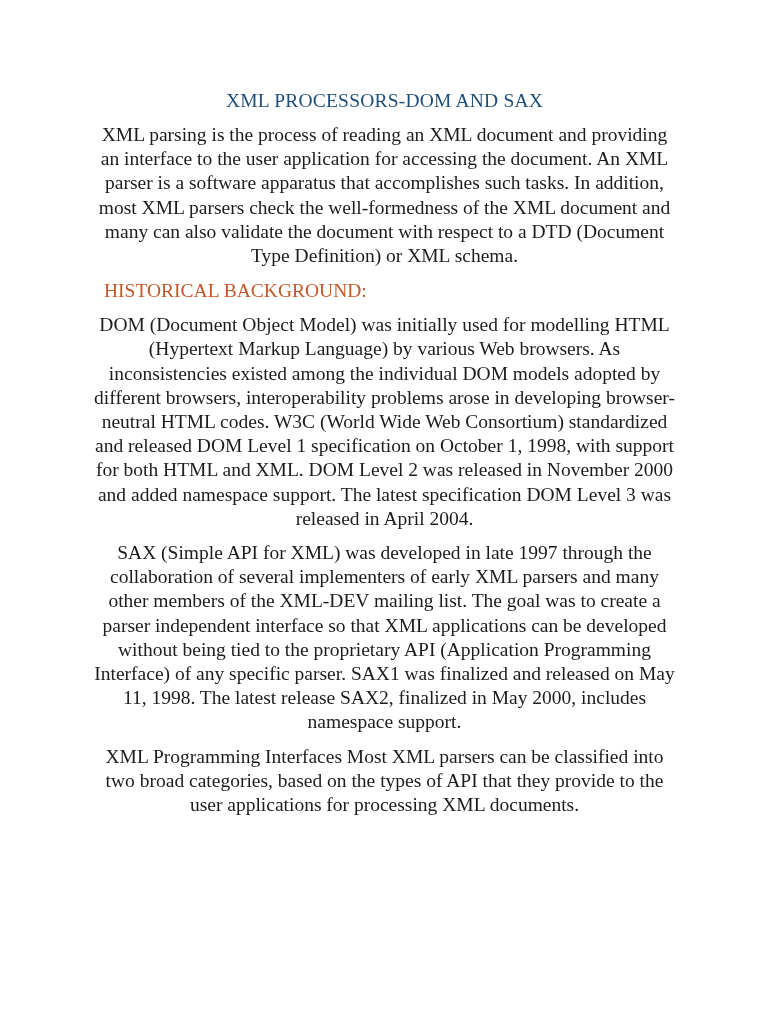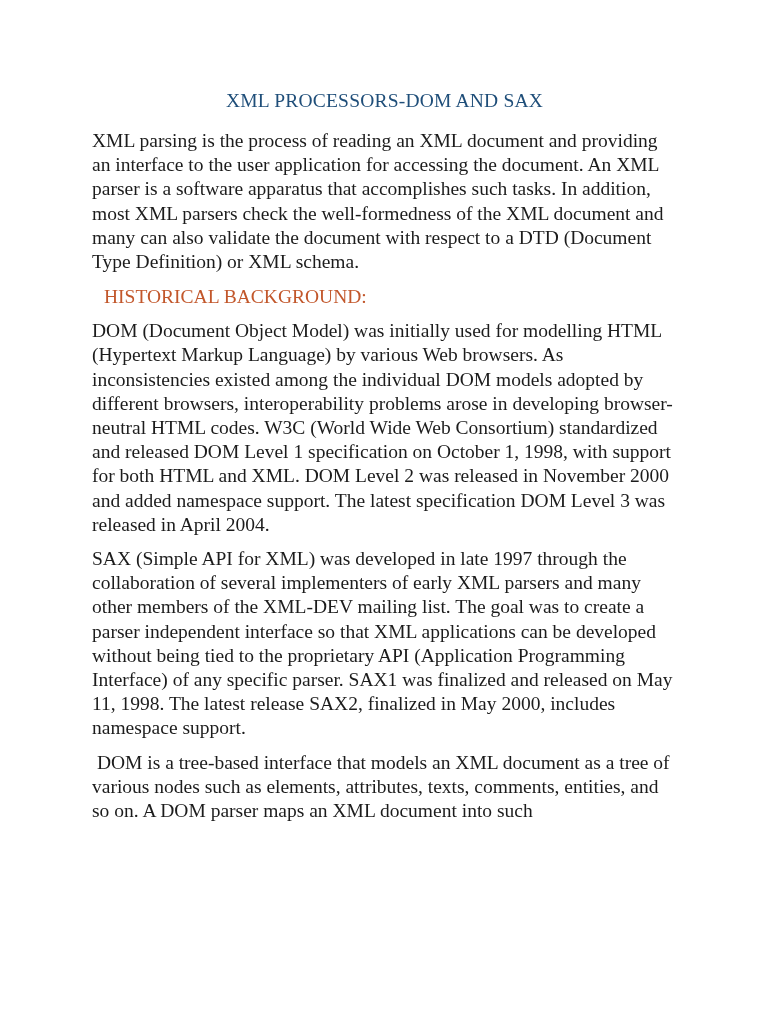--- a/index.html
+++ b/index.html
@@ -26,53 +26,53 @@
     position: absolute;
     left: 92px;
     top: 88px;
     width: 585px;
   }
   .doc-title {
     text-align: center;
     color: var(--title);
     font-size: 19.5px;
     line-height: 25px;
-    margin: 0 0 16px 0;
+    margin: 0 0 10px 0;
     font-weight: normal;
     letter-spacing: 0.2px;
   }
   .section-heading {
     color: var(--heading);
     font-size: 19.5px;
     line-height: 25px;
     margin: 0 0 10px 12px;
     font-weight: normal;
   }
   .para {
     font-size: 19.5px;
     line-height: 24.2px;
     margin: 0 0 10px 0;
     white-space: pre-wrap;
-    text-align: left;
+    text-align: center;
   }
 </style>
 </head>
 <body>
 
 <div class="page">
   <div class="content">
 
     <h1 class="doc-title">XML PROCESSORS-DOM AND SAX</h1>
 
     <p class="para">XML parsing is the process of reading an XML document and providing an interface to the user application for accessing the document. An XML parser is a software apparatus that accomplishes such tasks. In addition, most XML parsers check the well-formedness of the XML document and many can also validate the document with respect to a DTD (Document Type Definition) or XML schema.</p>
 
     <h2 class="section-heading">HISTORICAL BACKGROUND:</h2>
 
     <p class="para">DOM (Document Object Model) was initially used for modelling HTML (Hypertext Markup Language) by various Web browsers. As inconsistencies existed among the individual DOM models adopted by different browsers, interoperability problems arose in developing browser-neutral HTML codes. W3C (World Wide Web Consortium) standardized and released DOM Level 1 specification on October 1, 1998, with support for both HTML and XML. DOM Level 2 was released in November 2000 and added namespace support. The latest specification DOM Level 3 was released in April 2004.</p>
 
     <p class="para">SAX (Simple API for XML) was developed in late 1997 through the collaboration of several implementers of early XML parsers and many other members of the XML-DEV mailing list. The goal was to create a parser independent interface so that XML applications can be developed without being tied to the proprietary API (Application Programming Interface) of any specific parser. SAX1 was finalized and released on May 11, 1998. The latest release SAX2, finalized in May 2000, includes namespace support.</p>
 
+    <p class="para">XML Programming Interfaces Most XML parsers can be classified into two broad categories, based on the types of API that they provide to the user applications for processing XML documents.</p>
 
 
-    <p class="para"> DOM is a tree-based interface that models an XML document as a tree of various nodes such as elements, attributes, texts, comments, entities, and so on. A DOM parser maps an XML document into such</p>
 
   </div>
 </div>
 
 </body></html>

